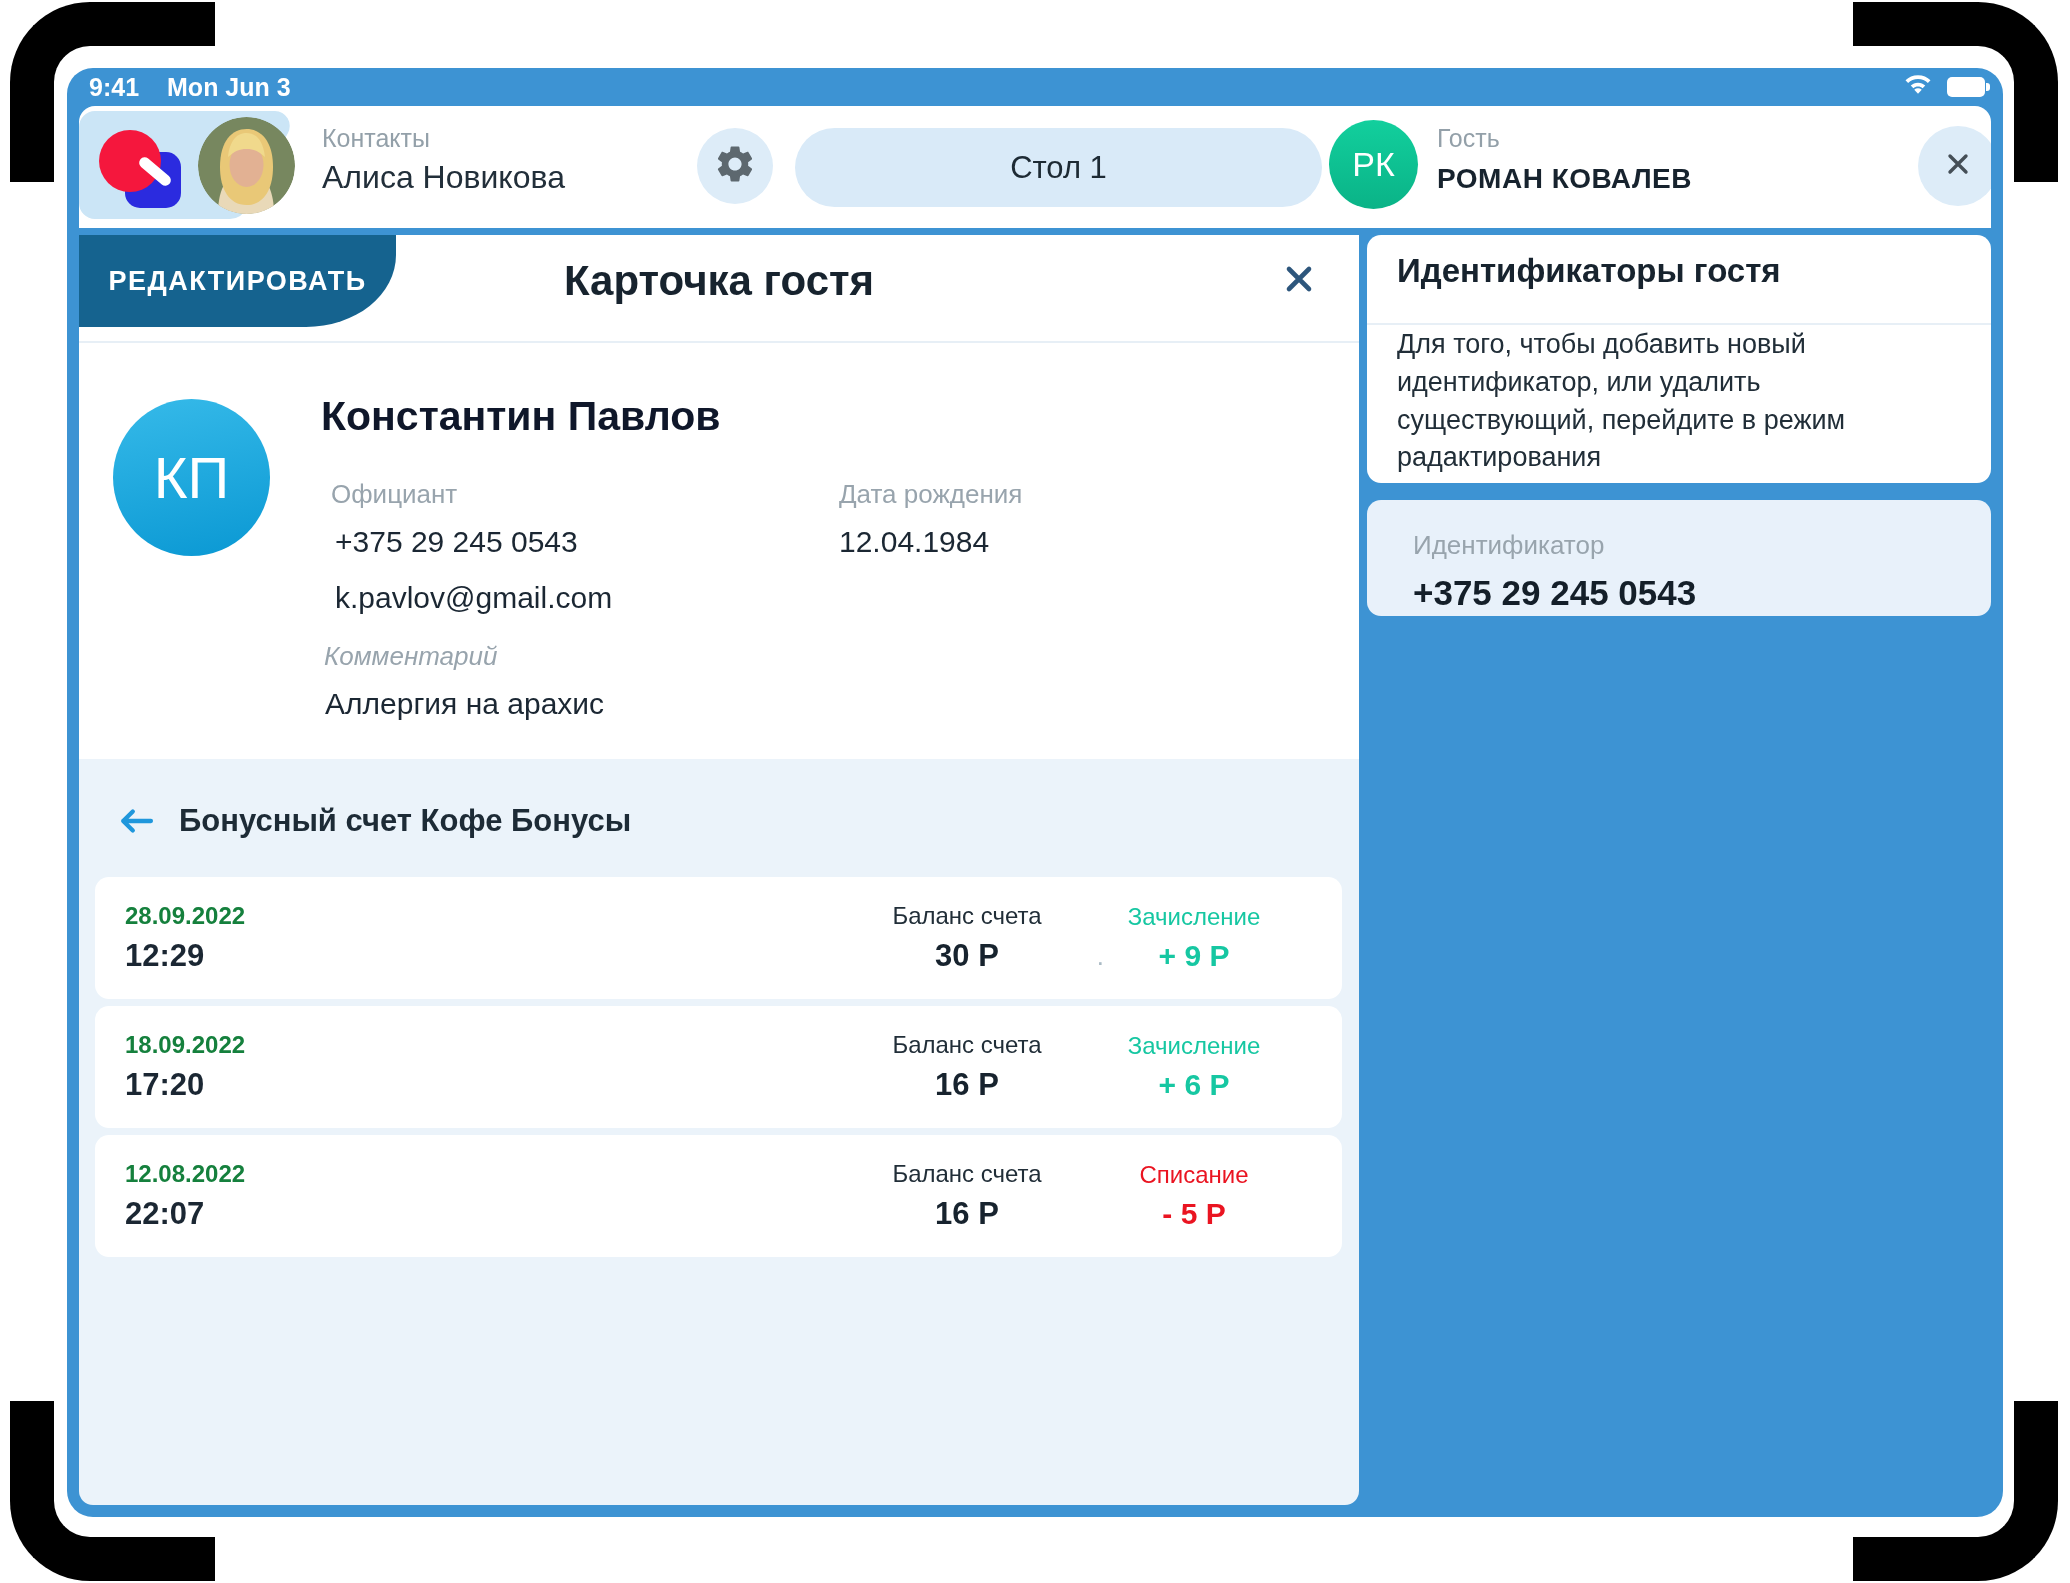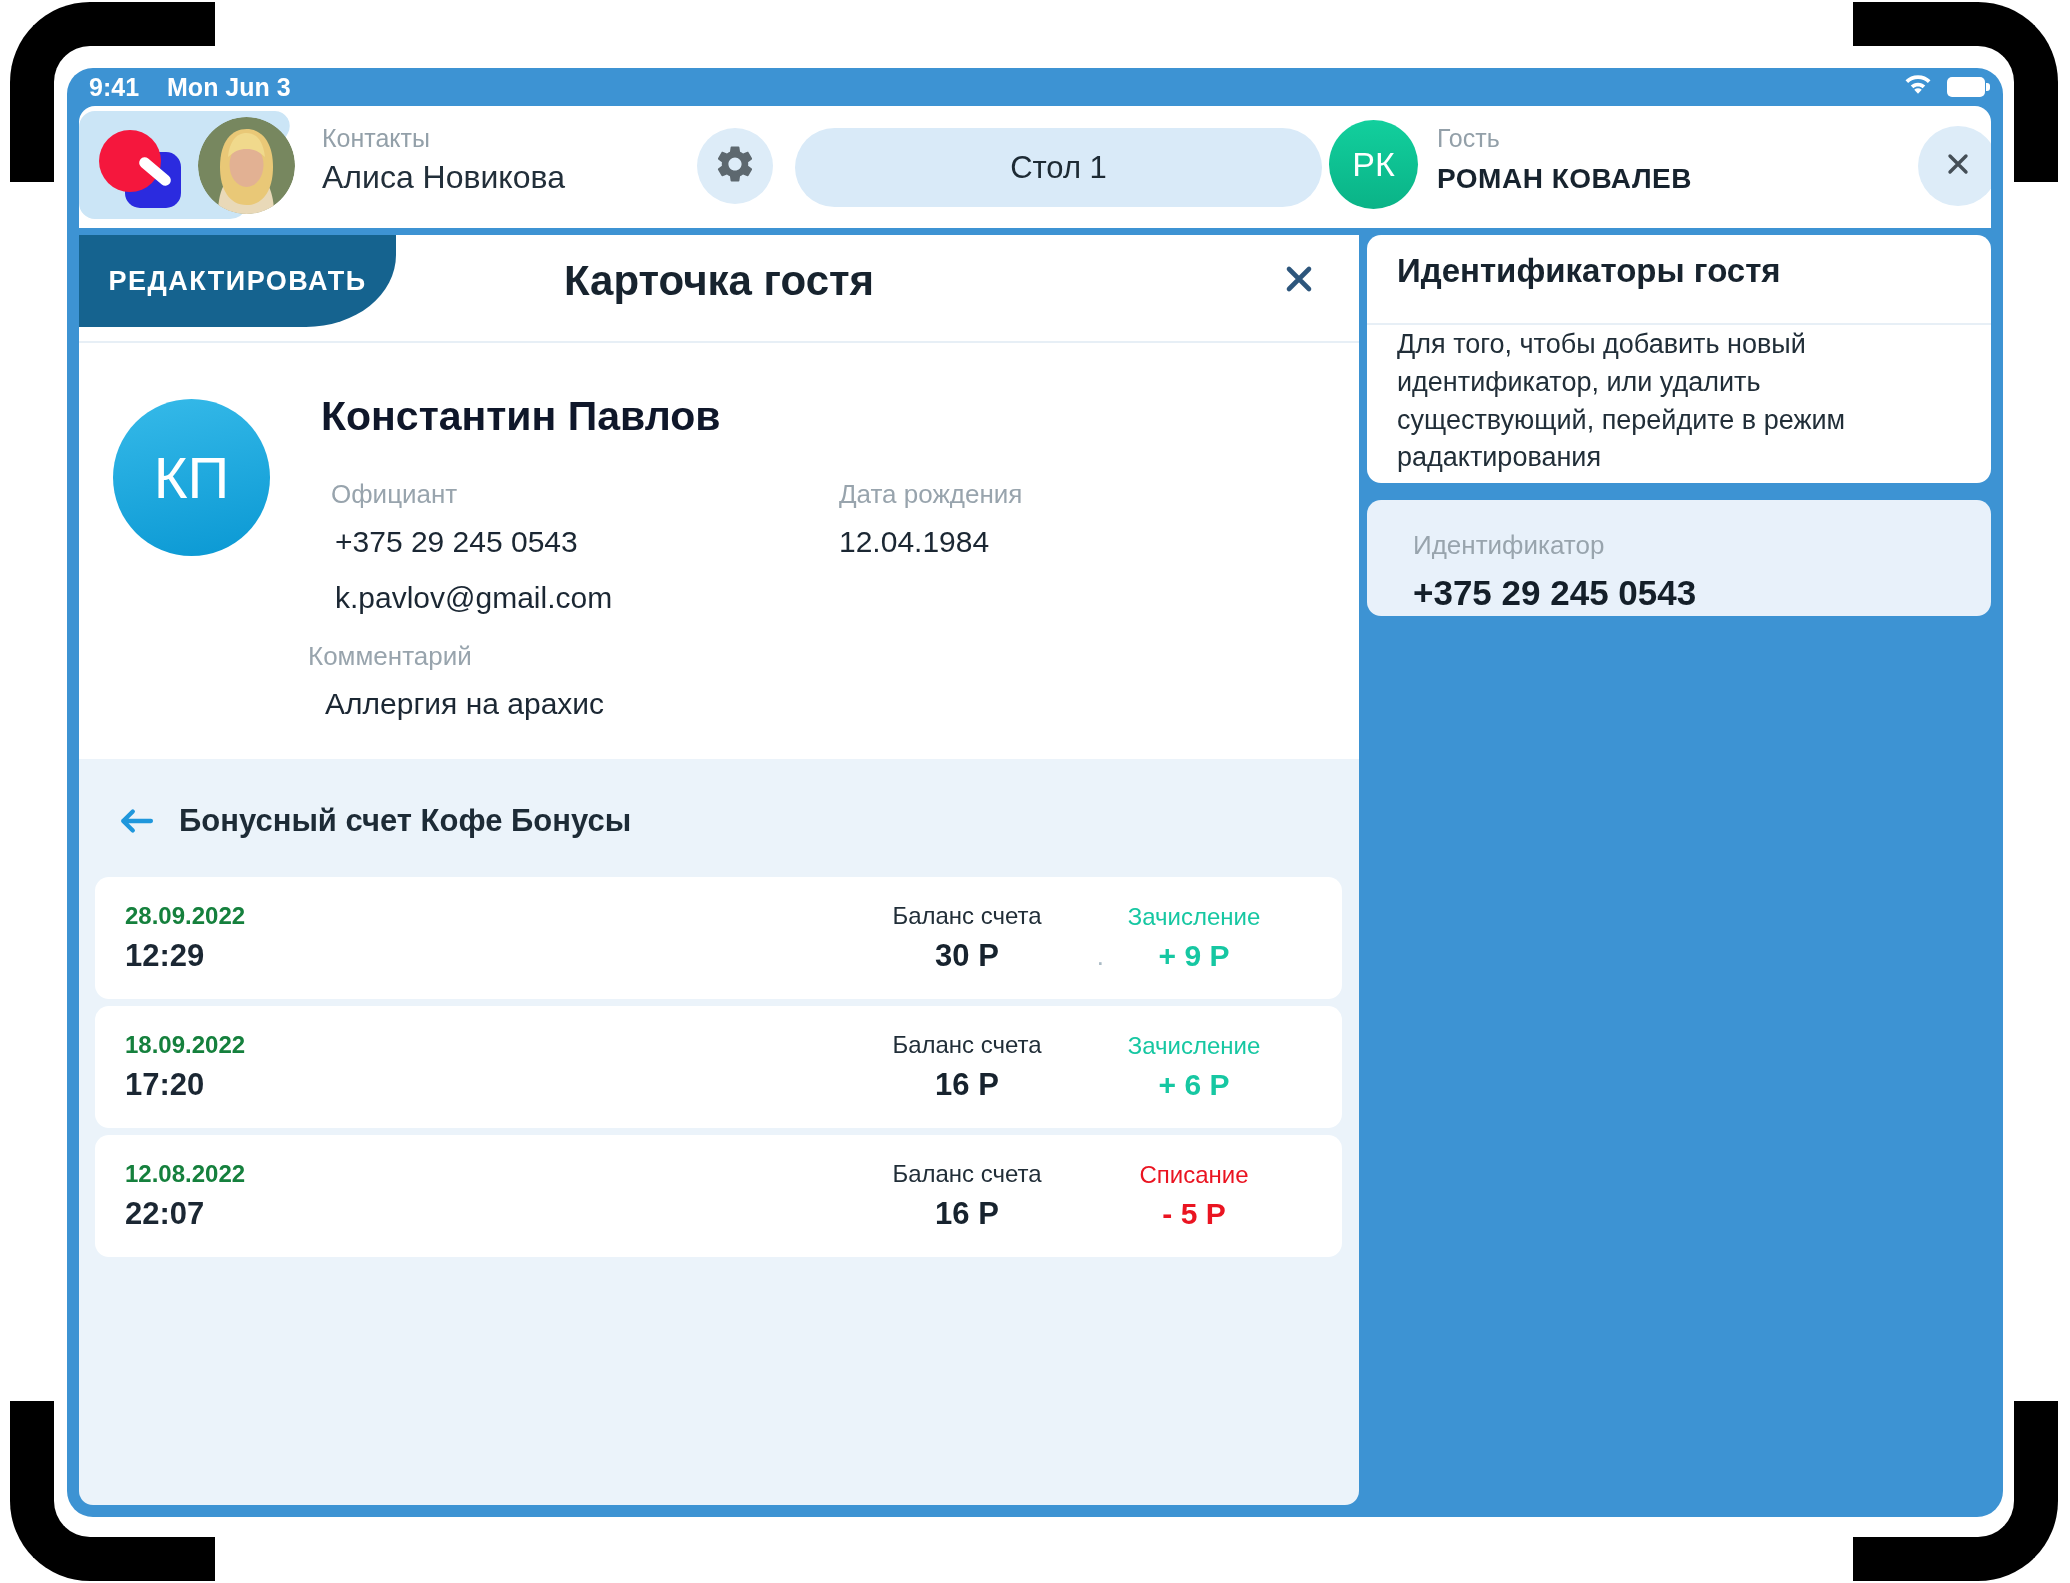--- a/index.html
+++ b/index.html
@@ -72,21 +72,21 @@
                background:linear-gradient(168deg,#36bae9,#0a98d3); color:#fff; font-size:58px;
                display:flex; align-items:center; justify-content:center; }
   .gi-name { position:absolute; left:242px; top:50px; font-size:41px; font-weight:700; color:#0f172a; }
   .gi-label { font-size:26px; color:#98a4ad; }
   .gi-value { font-size:30px; color:#1b2733; }
   .p-contacts-label { position:absolute; left:252px; top:136px; }
   .p-phone   { position:absolute; left:256px; top:182px; }
   .p-email   { position:absolute; left:256px; top:238px; }
   .p-birth-label { position:absolute; left:760px; top:136px; }
   .p-birth   { position:absolute; left:760px; top:182px; }
-  .p-comment-label { position:absolute; left:229px; top:298px; }
+  .p-comment-label { position:absolute; left:245px; top:298px;font-style:italic; }
   .p-comment { position:absolute; left:246px; top:344px; }
 
   .bonus { flex:1; background:#ebf3fa; border-radius:0 0 14px 14px; position:relative; overflow:hidden; }
   .bonus-head { display:flex; align-items:center; gap:24px; padding:44px 0 0 38px; }
   .bonus-title { font-size:31px; font-weight:700; color:#1d2b36; }
   .back-arrow { width:38px; height:32px; display:flex; align-items:center; cursor:pointer; }
   .txn-list { margin:38px 17px 0 16px; }
   .txn { height:122px; background:#fff; border-radius:14px; margin-bottom:7px; display:flex;
          align-items:center; padding-left:30px; }
   .txn-date { font-size:24px; font-weight:700; color:#15803d; }

